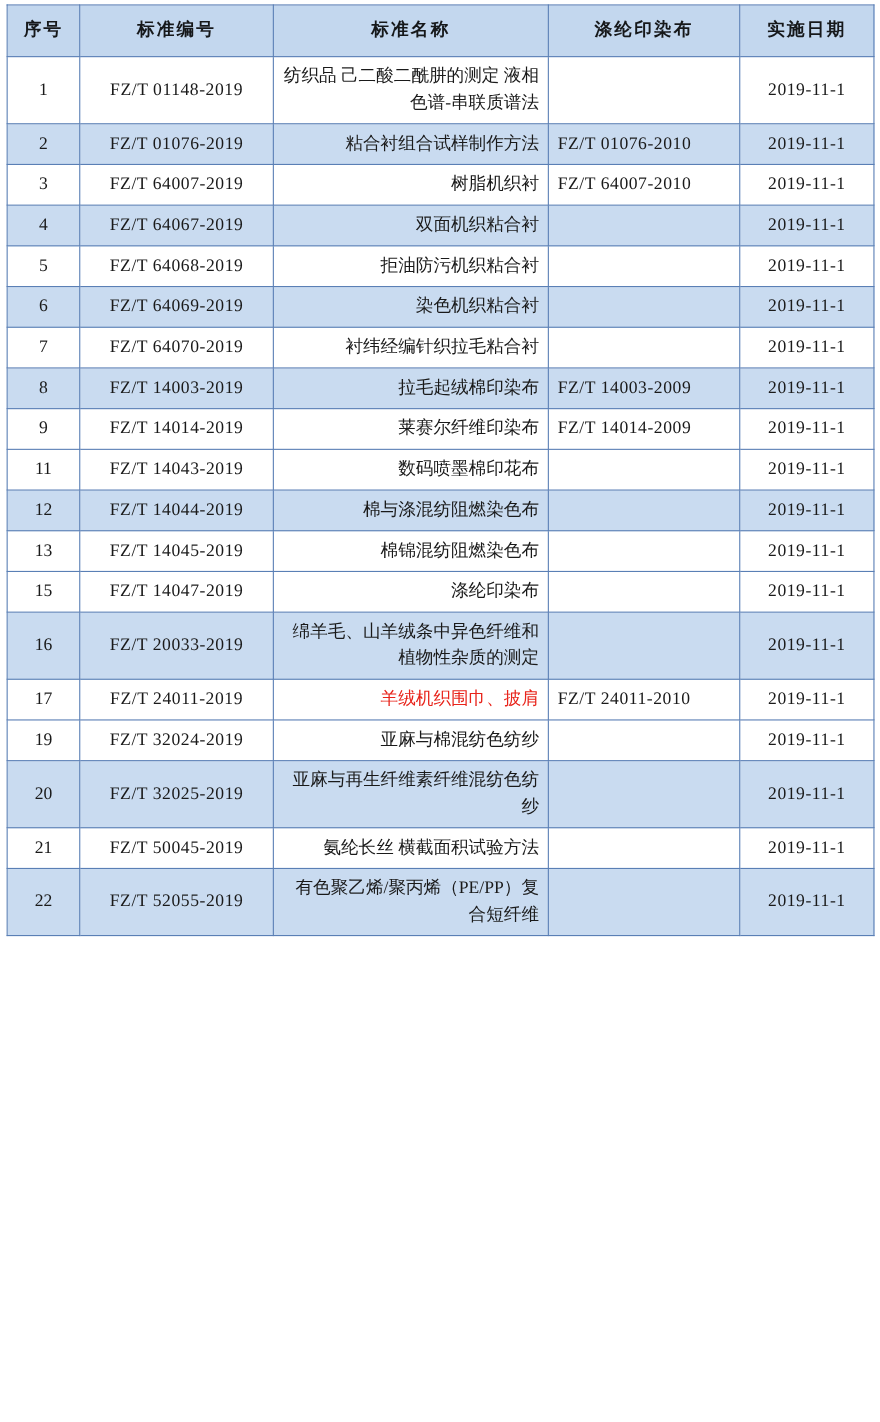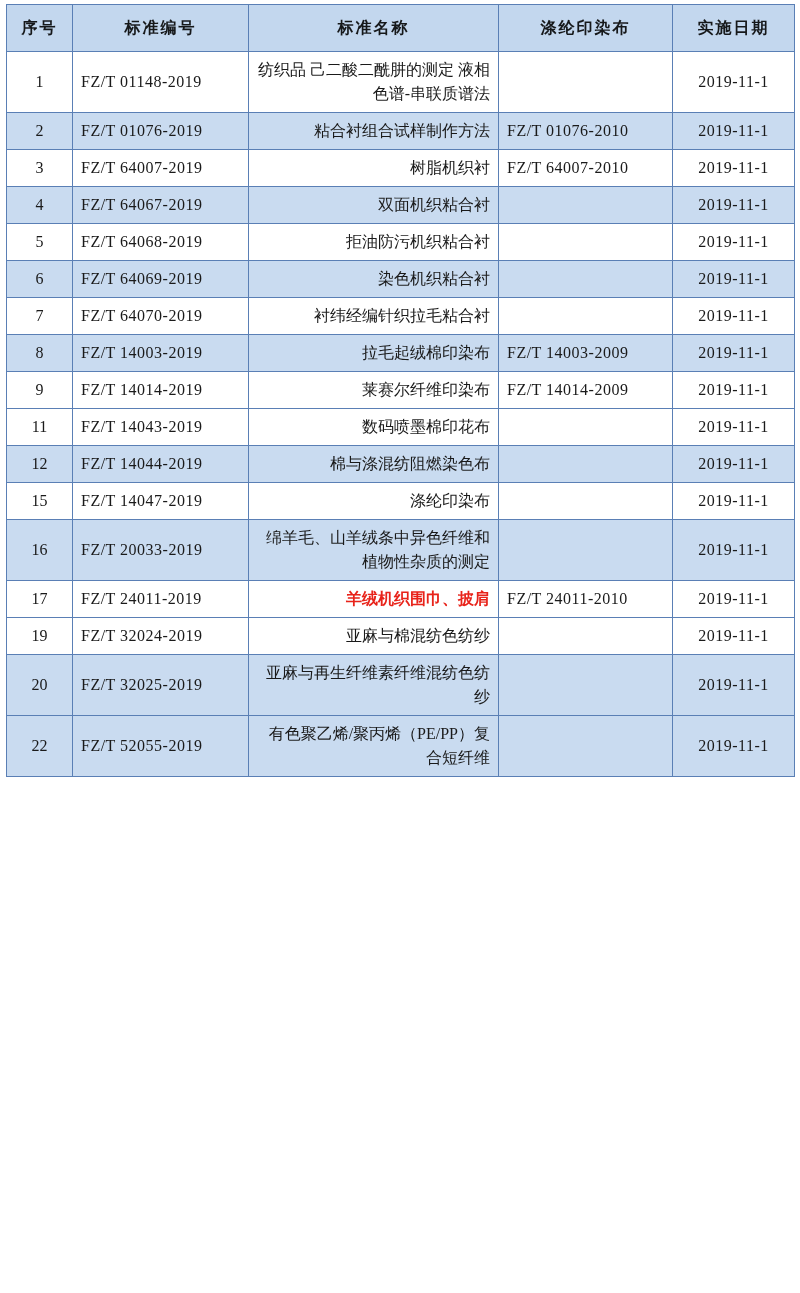--- a/index.html
+++ b/index.html
@@ -45,28 +45,28 @@
     text-align: center;
     letter-spacing: 2px;
     height: 34px;
     font-size: 17px;
     color: #16181a;
   }
   tbody tr.row-odd td  { background: #ffffff; }
   tbody tr.row-even td { background: #c9dbf0; }
 
   td.idx  { text-align: center; font-size: 17px; }
-  td.code { text-align: left; font-family: "Liberation Serif", serif; letter-spacing: 0.5px; white-space: nowrap; }
+  td.code { text-align: center; font-family: "Liberation Serif", serif; letter-spacing: 0.5px; white-space: nowrap; }
   td.name { text-align: right; }
   td.repl { text-align: left; letter-spacing: 0.5px; white-space: nowrap; }
   td.date { text-align: center; letter-spacing: 0.5px; white-space: nowrap; }
 
   td.highlight .cell-text {
     color: #e8231a;
-    font-weight: bold;
+    font-weight: normal;
   }
   .cell-text { display: block; }
 </style>
 </head>
 <body>
 
 <div class="sheet">
   <table class="std-table">
     <colgroup>
       <col class="c-idx">
@@ -267,20 +267,37 @@
           </td>
           <td class="repl">
             <span class="cell-text"></span>
           </td>
           <td class="date">
             <span class="cell-text">2019-11-1</span>
           </td>
         </tr>
         <tr class="row-odd">
           <td class="idx">
+            <span class="cell-text">13</span>
+          </td>
+          <td class="code">
+            <span class="cell-text">FZ/T 14045-2019</span>
+          </td>
+          <td class="name">
+            <span class="cell-text">棉锦混纺阻燃染色布</span>
+          </td>
+          <td class="repl">
+            <span class="cell-text"></span>
+          </td>
+          <td class="date">
+            <span class="cell-text">2019-11-1</span>
+          </td>
+        </tr>
+        <tr class="row-odd">
+          <td class="idx">
             <span class="cell-text">15</span>
           </td>
           <td class="code">
             <span class="cell-text">FZ/T 14047-2019</span>
           </td>
           <td class="name">
             <span class="cell-text">涤纶印染布</span>
           </td>
           <td class="repl">
             <span class="cell-text"></span>
@@ -342,20 +359,37 @@
         </tr>
         <tr class="row-even">
           <td class="idx">
             <span class="cell-text">20</span>
           </td>
           <td class="code">
             <span class="cell-text">FZ/T 32025-2019</span>
           </td>
           <td class="name">
             <span class="cell-text">亚麻与再生纤维素纤维混纺色纺纱</span>
+          </td>
+          <td class="repl">
+            <span class="cell-text"></span>
+          </td>
+          <td class="date">
+            <span class="cell-text">2019-11-1</span>
+          </td>
+        </tr>
+        <tr class="row-odd">
+          <td class="idx">
+            <span class="cell-text">21</span>
+          </td>
+          <td class="code">
+            <span class="cell-text">FZ/T 50045-2019</span>
+          </td>
+          <td class="name">
+            <span class="cell-text">氨纶长丝 横截面积试验方法</span>
           </td>
           <td class="repl">
             <span class="cell-text"></span>
           </td>
           <td class="date">
             <span class="cell-text">2019-11-1</span>
           </td>
         </tr>
         <tr class="row-even">
           <td class="idx">

